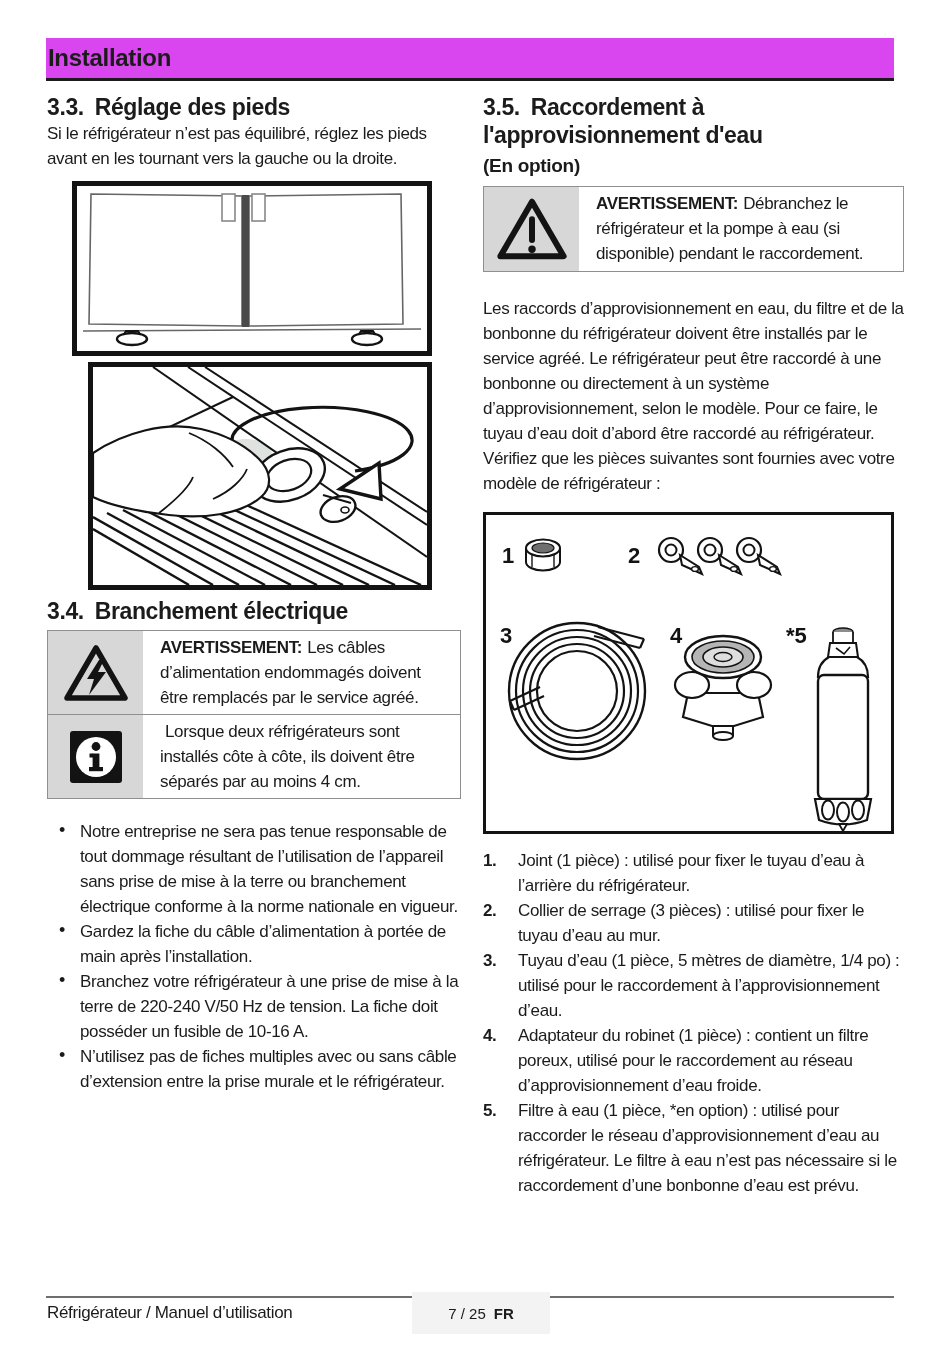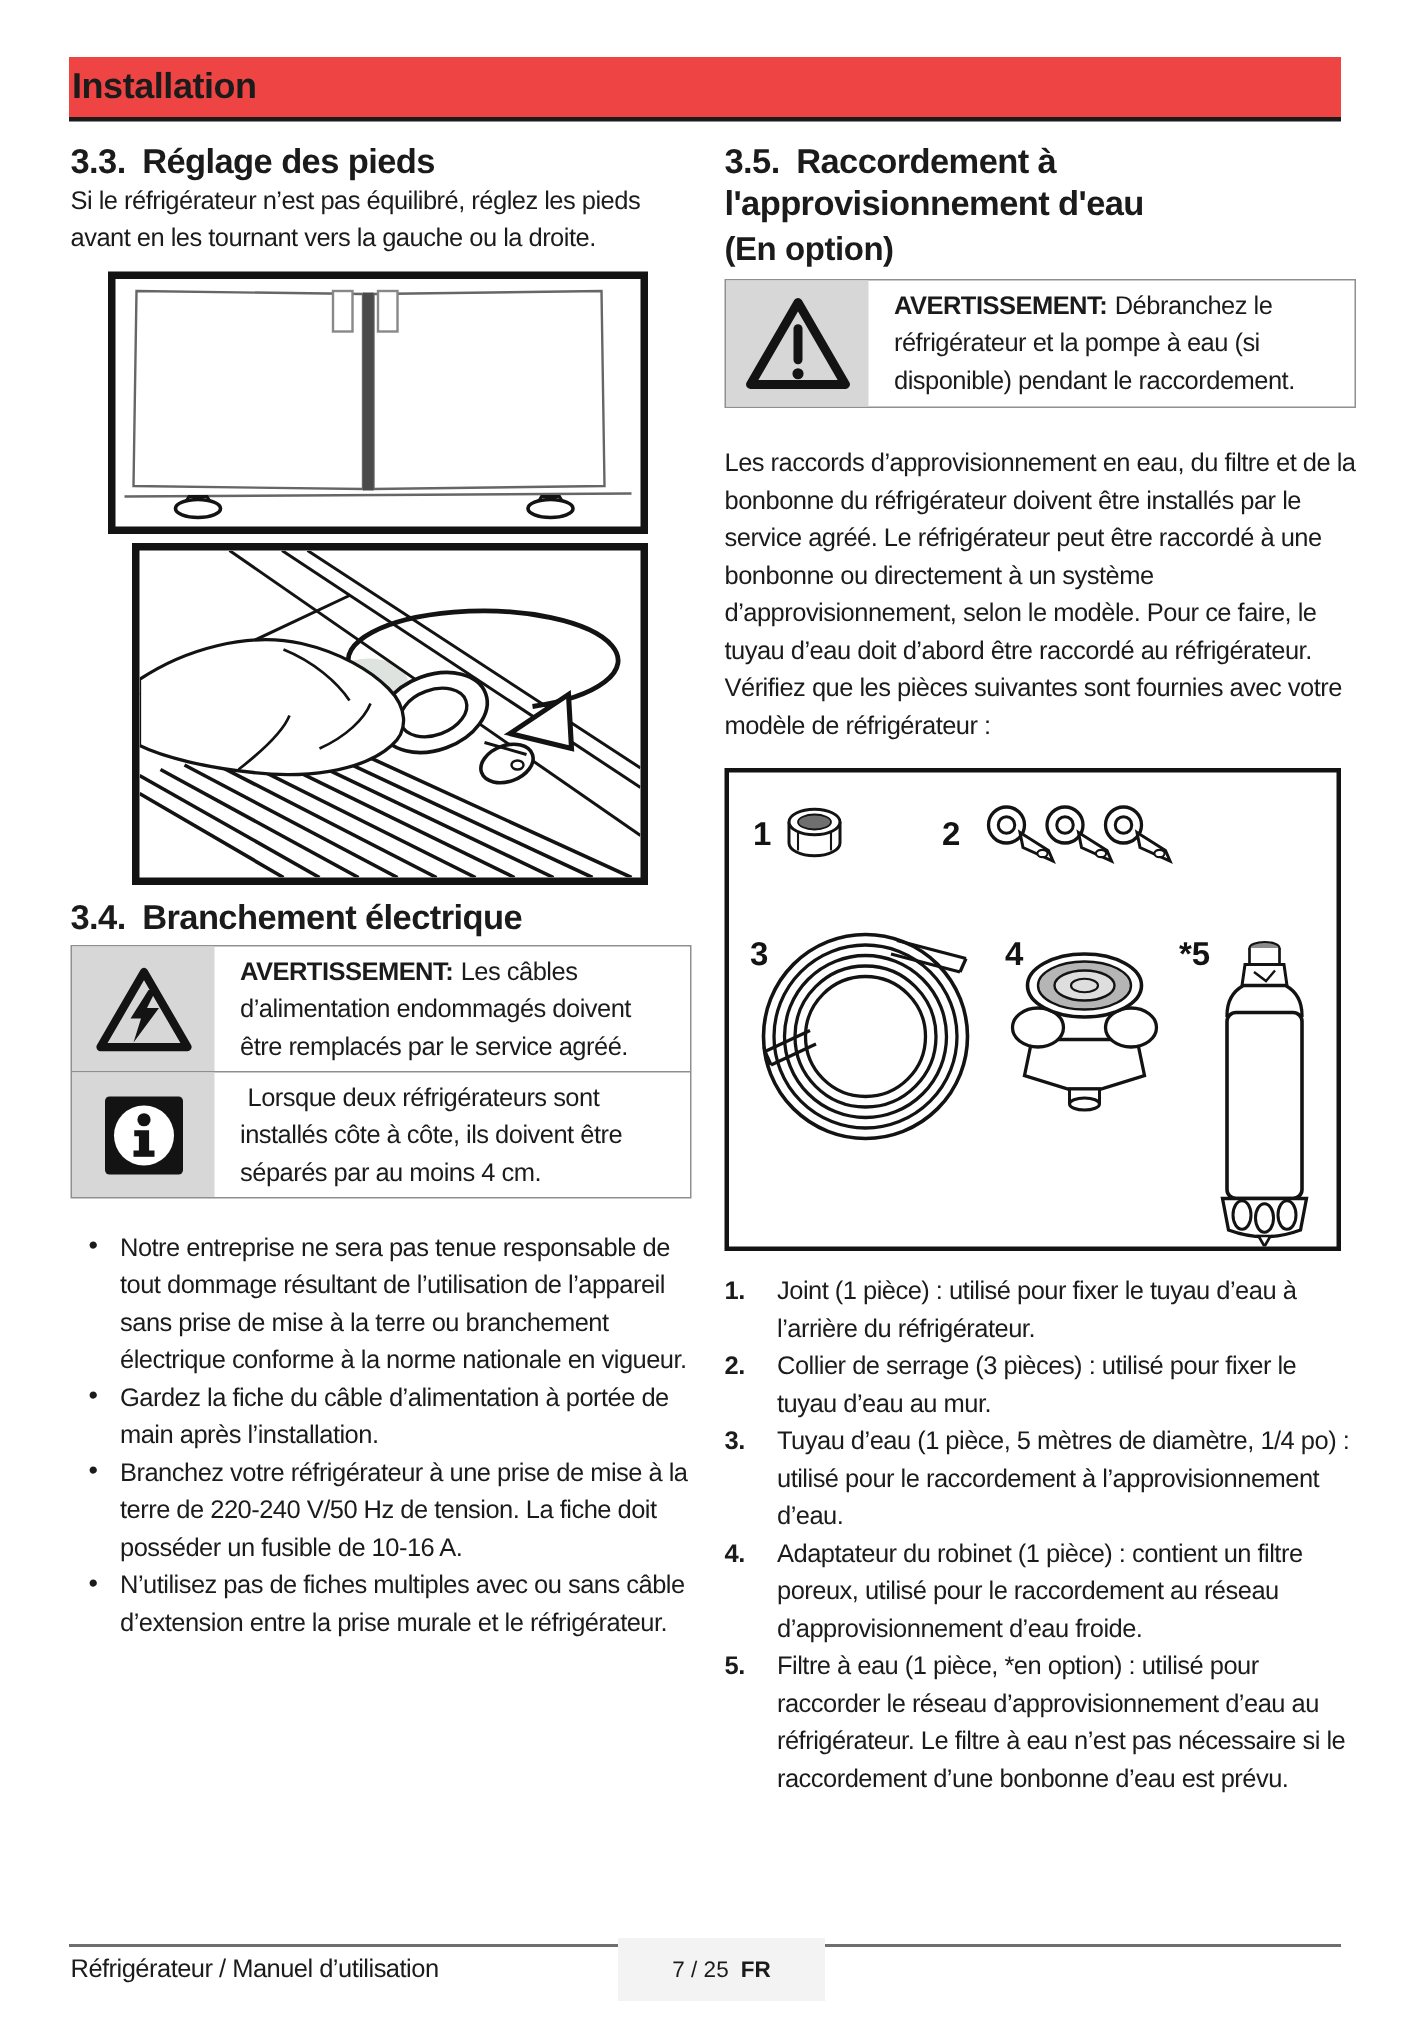--- a/index.html
+++ b/index.html
@@ -1,20 +1,20 @@
 <!DOCTYPE html>
 <html><head>
 <meta charset="utf-8">
 <style>
   html,body{margin:0;padding:0;background:#fff;}
   body{font-family:"Liberation Sans","DejaVu Sans",sans-serif;color:#1b1b1b;}
   .page{position:relative;width:950px;height:1348px;background:#fff;overflow:hidden;}
 
   
-  .band{position:absolute;left:46px;top:38px;width:848px;height:40px;background:#ef4444;}
+  .band{position:absolute;left:46px;top:38px;width:848px;height:40px;background:#d946ef;}
   .band .t{font-size:24px;font-weight:bold;line-height:40px;padding-left:2px;letter-spacing:-0.3px;}
   .headrule{position:absolute;left:46px;top:78px;width:848px;height:3px;background:#1b1b1b;}
 
   
   .col-left{position:absolute;left:47px;top:93px;width:414px;}
   .col-right{position:absolute;left:483px;top:93px;width:421px;}
 
   h2{font-size:23px;line-height:28px;margin:0;letter-spacing:-0.4px;}
   .secnum{margin-right:11px;}
   .body-p{font-size:17px;line-height:25px;margin:0;letter-spacing:-0.35px;}
@@ -27,21 +27,21 @@
   .wrow{display:flex;align-items:stretch;border-top:1px solid #8f8f8f;}
   .wrow:first-child{border-top:none;}
   .wicon{flex:0 0 95px;min-height:76px;background:#d7d7d7;display:flex;align-items:center;justify-content:center;}
   .wtext{flex:1;padding:4px 8px 4px 17px;font-size:17px;line-height:25px;letter-spacing:-0.35px;display:flex;flex-direction:column;}
   .wlabel{font-weight:bold;padding-right:5px;}
 
   .bullets{margin-top:20px;}
   .bullet{position:relative;padding-left:33px;font-size:17px;line-height:25px;letter-spacing:-0.35px;}
   .bullet .dot{position:absolute;left:12px;top:-1px;font-size:18px;}
 
-  .enopt{font-size:22px;font-weight:bold;line-height:22px;margin-top:6px;letter-spacing:-0.3px;}
+  .enopt{font-size:19px;font-weight:bold;line-height:22px;margin-top:6px;letter-spacing:-0.3px;}
   .warn35{margin-top:9px;}
   .warn35 .wicon{min-height:84px;}
   .p1{margin-top:24px;}
   .figC{margin-top:16px;width:411px;height:322px;border:3px solid #131313;box-sizing:border-box;background:#fff;}
   .plist{margin-top:14px;}
   .pitem{position:relative;padding-left:35px;font-size:17px;line-height:25px;letter-spacing:-0.35px;}
   .pnum{position:absolute;left:0;top:0;font-weight:bold;}
 
   
   .footrule{position:absolute;left:46px;top:1296px;width:848px;height:2px;background:#6e6e6e;}

